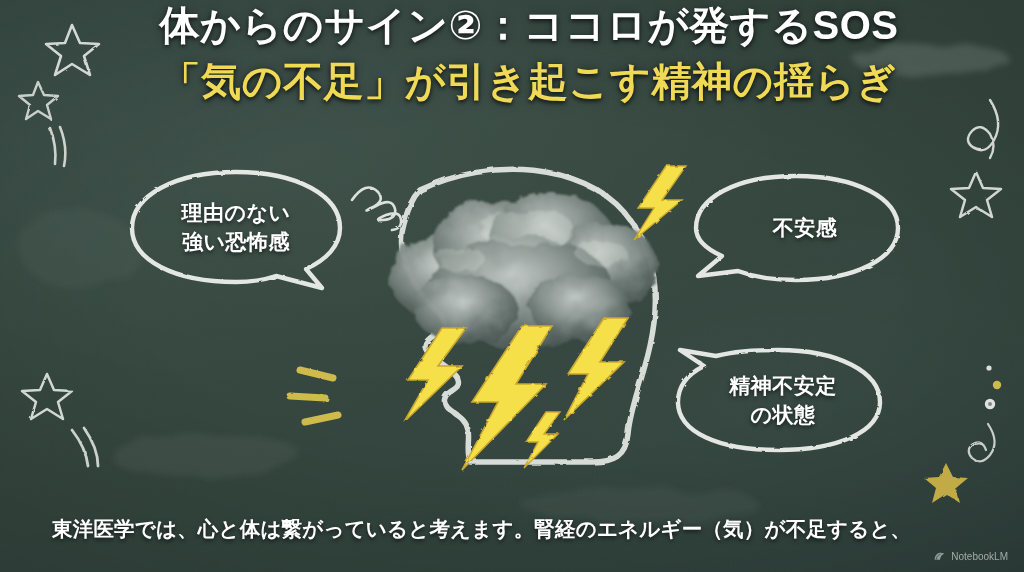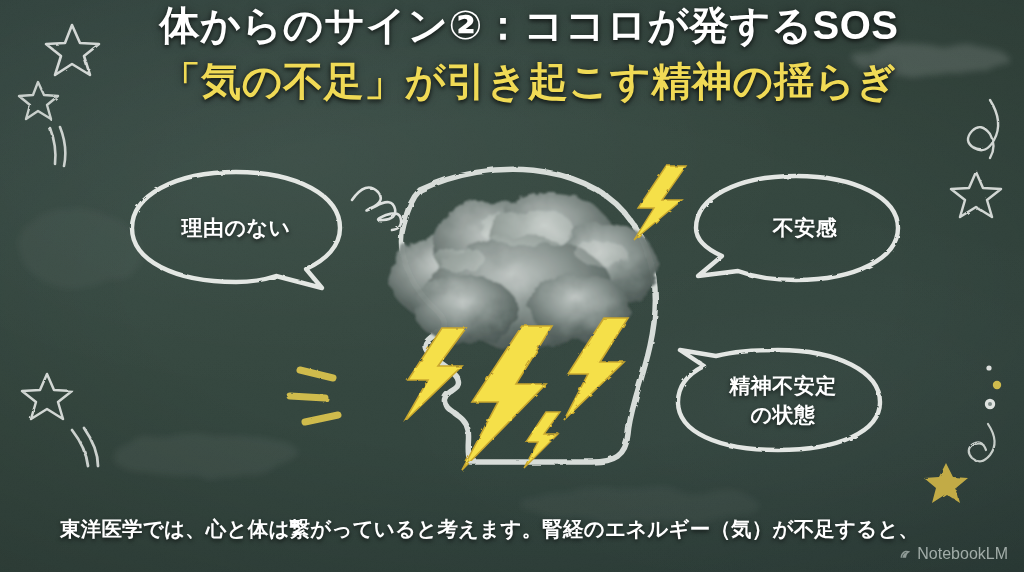--- a/index.html
+++ b/index.html
@@ -61,32 +61,32 @@
   #bubble-fear   { left:126px; top:168px;  width:220px; height:120px; }
   #bubble-anx    { left:692px; top:172px;  width:212px; height:112px; }
   #bubble-unst   { left:672px; top:342px;  width:212px; height:112px; }
 
   
   #illustration { position:absolute; left:230px; top:150px; width:560px; height:330px; z-index:4; }
   #illustration svg { overflow:visible; }
 
   
   #caption {
-    position:absolute; left:60px; bottom:28px; width:930px; z-index:6;
+    position:absolute; left:52px; bottom:28px; width:930px; z-index:6;
     color:#ffffff; font-size:20.5px; font-weight:bold; line-height:1.52;
     letter-spacing:.2px;
     text-shadow:0 2px 4px rgba(0,0,0,.65);
   }
   #caption div { white-space:nowrap; }
 
   
   #watermark {
     position:absolute; right:16px; bottom:9px; z-index:7;
     display:flex; align-items:center; gap:5px;
-    color:#cfd8d4; font-size:16px; opacity:.72;
+    color:#cfd8d4; font-size:10px; opacity:.72;
   }
   #watermark svg { display:block; }
 
   
   .deco { position:absolute; z-index:3; pointer-events:none; }
 </style>
 </head>
 <body>
 
 <div id="board">
@@ -257,20 +257,21 @@
     <svg width="220" height="120" viewBox="0 0 220 120">
       <g filter="url(#fchalk)">
         <path d="M110 4 C172 4 214 28 214 60 C214 78 200 92 180 101
                  L196 120 L150 108
                  C138 112 124 114 110 114
                  C48 114 6 92 6 60 C6 28 48 4 110 4 Z" fill="none" stroke="#f2f4f1" stroke-width="4.4" stroke-linecap="round" stroke-linejoin="round" opacity="0.92"></path>
       </g>
     </svg>
     <div class="btext">
       <span>理由のない</span>
+      <span>強い恐怖感</span>
     </div>
   </div>
 
   <div class="bubble" id="bubble-anx">
     <svg width="212" height="112" viewBox="0 0 212 112">
       <g filter="url(#fchalk)">
         <path d="M104 4 C164 4 206 26 206 56 C206 86 164 108 104 108
                  C82 108 62 105 46 99
                  L6 104 L30 84
                  C12 76 4 67 4 56 C4 26 44 4 104 4 Z" fill="none" stroke="#f2f4f1" stroke-width="4.4" stroke-linecap="round" stroke-linejoin="round" opacity="0.92"></path>

